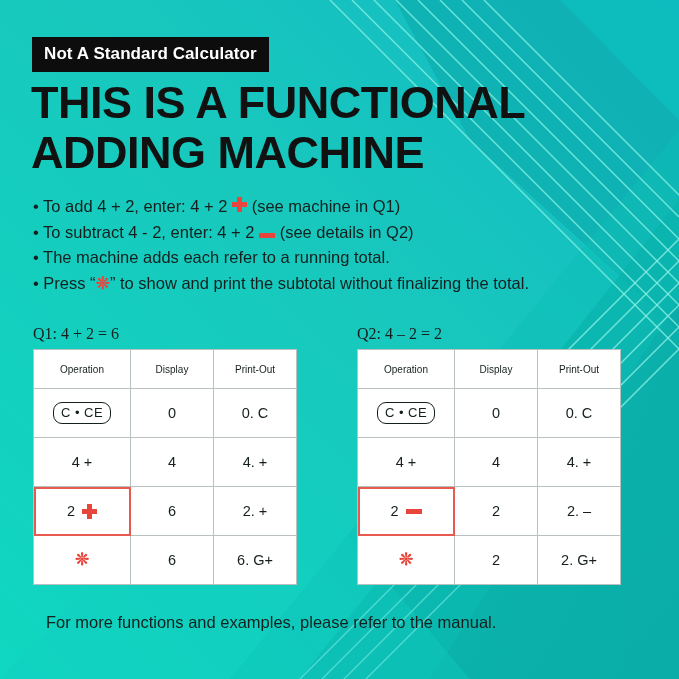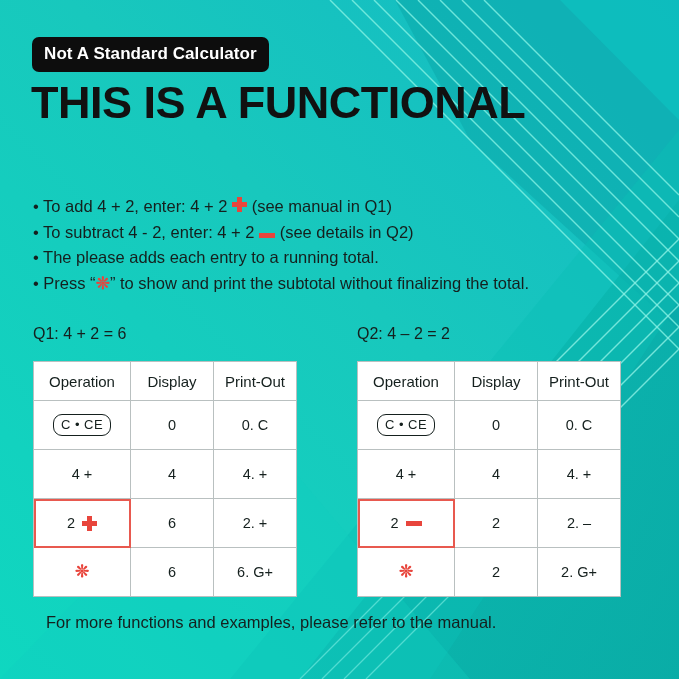--- a/index.html
+++ b/index.html
@@ -13,21 +13,20 @@
   #bg{position:absolute;inset:0;z-index:0;}
   
   #content{position:relative;z-index:2;padding:0;}
   .badge{
     position:absolute;left:32px;top:37px;
     background:#0d0d0d;color:#ffffff;
     font-weight:bold;font-size:17px;
     padding:7px 12px 8px 12px;
     letter-spacing:0.1px;
     white-space:nowrap;
-    border-radius:7px;
   }
   .headline{
     position:absolute;left:31px;top:78px;
     color:#111111;
     font-weight:bold;
     font-size:45px;
     line-height:50px;
     letter-spacing:-0.5px;
     width:620px;
   }
@@ -35,36 +34,36 @@
   .example{
     position:absolute;left:33px;top:194px;
     color:#15201e;font-size:16.5px;line-height:25.5px;
     width:625px;
   }
   .example .li{white-space:nowrap;}
 
   
   .tbl-wrap{position:absolute;}
   .tbl-title{
-    font-size:16px;color:#15201e;margin-bottom:18px;white-space:nowrap;
+    font-size:16px;color:#15201e;margin-bottom:6px;white-space:nowrap;font-family:Liberation Serif, serif;
   }
   table{
     border-collapse:collapse;background:#ffffff;
     table-layout:fixed;
   }
   td{
     border:1px solid #b9c0c0;
     height:48px;
     text-align:center;
     vertical-align:middle;
     font-size:14.5px;
     color:#15201e;
     padding:0;
   }
-  td.head{font-size:15px;height:38px;margin-top:8px;}
+  td.head{font-size:10px;height:38px;margin-top:8px;}
   .col-op{width:96px;}
   .col-disp{width:82px;}
   .col-print{width:82px;}
   .cce{
     display:inline-block;
     border:1px solid #15201e;
     border-radius:9px;
     padding:2px 7px 3px 7px;
     font-size:13px;
     letter-spacing:0.5px;
@@ -138,34 +137,35 @@
     <path d="M366,679 L495,550"></path>
   </g>
 </svg>
 
 <div id="content">
 
   <div class="badge">Not A Standard Calculator</div>
 
   <div class="headline">
     <div>THIS IS A FUNCTIONAL</div>
+    <div>ADDING MACHINE</div>
   </div>
 
   <div class="example">
     <div class="li">
       <span>• To add 4 + 2, enter: 4 + 2</span>
       <span class="sq-plus"></span>
-      <span>(see manual in Q1)</span>
+      <span>(see machine in Q1)</span>
     </div>
     <div class="li">
       <span>• To subtract 4 - 2, enter: 4 + 2</span>
       <span class="sq-minus"></span>
       <span>(see details in Q2)</span>
     </div>
-    <div class="li">• The please adds each entry to a running total.</div>
+    <div class="li">• The machine adds each refer to a running total.</div>
     <div class="li">
       <span>• Press “</span><span class="star">❊</span><span>” to show and print the subtotal without finalizing the total.</span>
     </div>
   </div>
 
   <div class="tbl-wrap" style="left:33px;top:325px;">
     <div class="tbl-title">Q1: 4 + 2 = 6</div>
     <table>
       <tbody>
           <tr>

